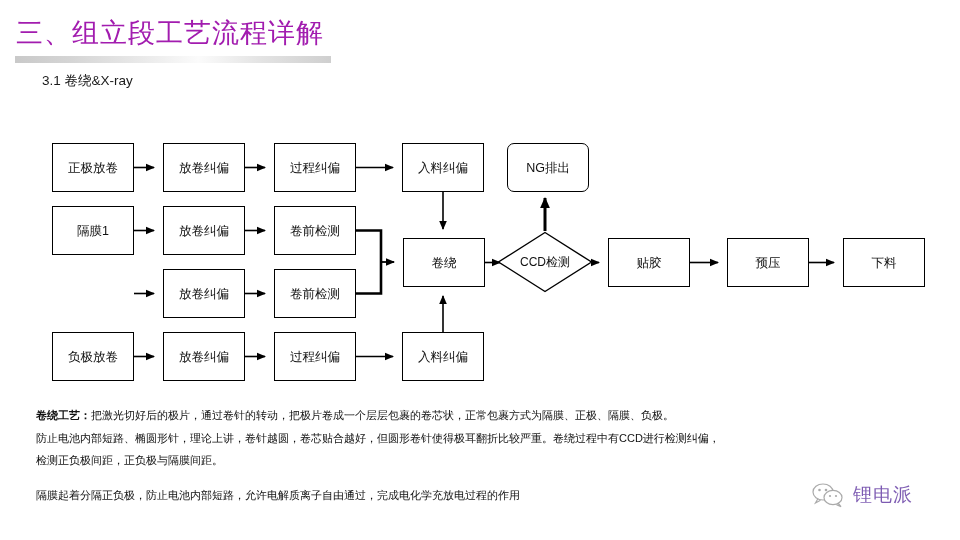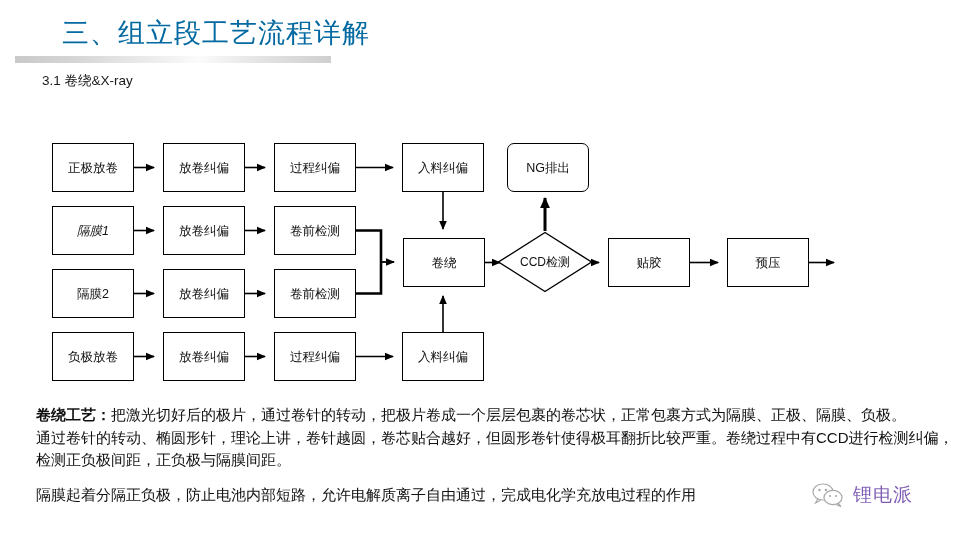--- a/index.html
+++ b/index.html
@@ -17,23 +17,22 @@
   }
 
   
   #slide-title {
     position: absolute;
     left: 16px;
     top: 16px;
     font-size: 27px;
     line-height: 34px;
     letter-spacing: 1px;
-    color: #0369a1;
-    white-space: nowrap;
-    margin-left: 46px;
+    color: #a21caf;
+    white-space: nowrap;
   }
   #title-rule {
     position: absolute;
     left: 15px;
     top: 56px;
     width: 316px;
     height: 7px;
     background: linear-gradient(to right, #c9c9c9 0%, #d5d5d5 18%, #efefef 46%, #fbfbfb 58%, #e3e3e3 78%, #cfcfcf 100%);
   }
   #subtitle {
@@ -90,21 +89,21 @@
     color: #111;
     white-space: nowrap;
   }
 
   
   #notes {
     position: absolute;
     left: 36px;
     top: 404px;
     width: 890px;
-    font-size: 15px;
+    font-size: 11px;
     line-height: 22.5px;
     color: #111;
   }
   #notes .line { white-space: nowrap; }
   #notes .lead { font-weight: bold; }
 
   
   #watermark {
     position: absolute;
     left: 812px;
@@ -179,49 +178,49 @@
       <line x1="545" y1="231" x2="545" y2="198" marker-end="url(#ahb)"></line>
     </g>
   </svg>
 
   <div class="node wide" style="left:52px;top:143px;">正极放卷</div>
   <div class="node wide" style="left:163px;top:143px;">放卷纠偏</div>
   <div class="node wide" style="left:274px;top:143px;">过程纠偏</div>
   <div class="node wide" style="left:402px;top:143px;">入料纠偏</div>
   <div class="node wide" style="left:507px;top:143px;border-radius:7px;">NG排出</div>
 
-  <div class="node wide" style="left:52px;top:206px;font-style:italic;">隔膜1</div>
+  <div class="node wide" style="left:52px;top:206px;">隔膜1</div>
   <div class="node wide" style="left:163px;top:206px;">放卷纠偏</div>
   <div class="node wide" style="left:274px;top:206px;">卷前检测</div>
 
   <div class="node wide" style="left:403px;top:238px;">卷绕</div>
 
   <div class="node wide" style="left:608px;top:238px;">贴胶</div>
 
   <div class="node dia-wrap" style="left:497px;top:231px;">
     <svg class="diamond" viewBox="0 0 96 62">
       <polygon points="48,1.5 94.5,31 48,60.5 1.5,31" fill="#fff" stroke="#000" stroke-width="1.4"></polygon>
     </svg>
     <span class="diamond-label">CCD检测</span>
   </div>
   <div class="node wide" style="left:727px;top:238px;">预压</div>
-
-  <div class="node wide" style="left:52px;top:269px;">隔膜2</div>
+  <div class="node wide" style="left:843px;top:238px;">下料</div>
+
   <div class="node wide" style="left:163px;top:269px;">放卷纠偏</div>
   <div class="node wide" style="left:274px;top:269px;">卷前检测</div>
 
   <div class="node wide" style="left:52px;top:332px;">负极放卷</div>
   <div class="node wide" style="left:163px;top:332px;">放卷纠偏</div>
   <div class="node wide" style="left:274px;top:332px;">过程纠偏</div>
   <div class="node wide" style="left:402px;top:332px;">入料纠偏</div>
 </div>
 
 <div id="notes">
   <div class="line"><span class="lead">卷绕工艺：</span><span>把激光切好后的极片，通过卷针的转动，把极片卷成一个层层包裹的卷芯状，正常包裹方式为隔膜、正极、隔膜、负极。</span></div>
-  <div class="line">通过卷针的转动、椭圆形针，理论上讲，卷针越圆，卷芯贴合越好，但圆形卷针使得极耳翻折比较严重。卷绕过程中有CCD进行检测纠偏，</div>
+  <div class="line">防止电池内部短路、椭圆形针，理论上讲，卷针越圆，卷芯贴合越好，但圆形卷针使得极耳翻折比较严重。卷绕过程中有CCD进行检测纠偏，</div>
   <div class="line">检测正负极间距，正负极与隔膜间距。</div>
   <div class="line" style="margin-top:12px;">隔膜起着分隔正负极，防止电池内部短路，允许电解质离子自由通过，完成电化学充放电过程的作用</div>
 </div>
 
 <div id="watermark">
   <svg width="34" height="26" viewBox="0 0 34 26">
     <ellipse cx="11" cy="10" rx="10" ry="8" fill="none" stroke="#8a8a8a" stroke-width="1.2"></ellipse>
     <path d="M6,16.5 L3.5,21 L8.5,18.2" fill="none" stroke="#8a8a8a" stroke-width="1.2"></path>
     <circle cx="7.5" cy="8" r="1.3" fill="#8a8a8a"></circle>
     <circle cx="14" cy="8" r="1.3" fill="#8a8a8a"></circle>

